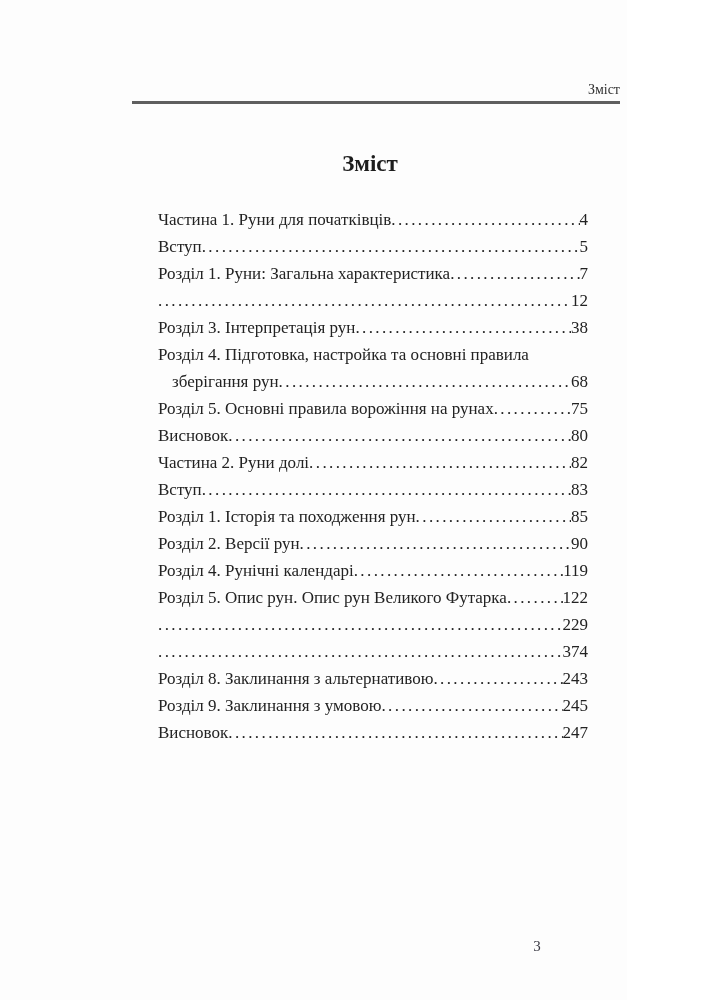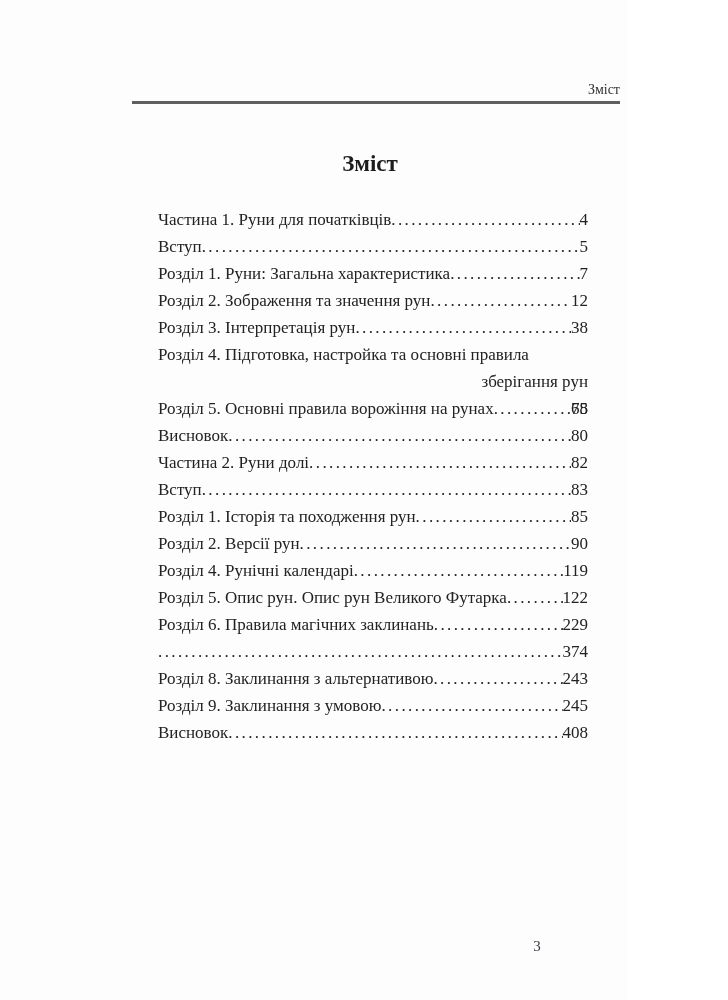--- a/index.html
+++ b/index.html
@@ -52,21 +52,21 @@
     top: 206px;
     width: 430px;
     font-size: 17px;
     line-height: 27px;
   }
   .toc-line {
     display: flex;
     align-items: flex-end;
     height: 27px;
   }
-  .toc-line.indent { padding-left: 14px; flex-direction: column; }
+  .toc-line.indent { padding-left: 14px; }
   .entry-text {
     flex: 0 0 auto;
     white-space: nowrap;
   }
   .leader {
     flex: 1 1 auto;
     min-width: 0;
     overflow: hidden;
     white-space: nowrap;
   }
@@ -109,21 +109,20 @@
     <span class="entry-text">Вступ</span>
     <span class="leader"></span>
     <span class="page-num">5</span>
   </div>
       <div class="toc-line">
     <span class="entry-text">Розділ 1. Руни: Загальна характеристика</span>
     <span class="leader"></span>
     <span class="page-num">7</span>
   </div>
       <div class="toc-line">
-    <span class="entry-text">Розділ 2. Зображення та значення рун</span>
     <span class="leader"></span>
     <span class="page-num">12</span>
   </div>
       <div class="toc-line">
     <span class="entry-text">Розділ 3. Інтерпретація рун</span>
     <span class="leader"></span>
     <span class="page-num">38</span>
   </div>
       <div class="toc-line">
     <span class="entry-text">Розділ 4. Підготовка, настройка та основні правила</span>
@@ -168,40 +167,39 @@
     <span class="entry-text">Розділ 4. Рунічні календарі</span>
     <span class="leader"></span>
     <span class="page-num">119</span>
   </div>
       <div class="toc-line">
     <span class="entry-text">Розділ 5. Опис рун. Опис рун Великого Футарка</span>
     <span class="leader"></span>
     <span class="page-num">122</span>
   </div>
       <div class="toc-line">
-    <span class="entry-text">Розділ 6. Правила магічних заклинань</span>
     <span class="leader"></span>
     <span class="page-num">229</span>
   </div>
       <div class="toc-line">
     <span class="leader"></span>
     <span class="page-num">374</span>
   </div>
       <div class="toc-line">
     <span class="entry-text">Розділ 8. Заклинання з альтернативою</span>
     <span class="leader"></span>
     <span class="page-num">243</span>
   </div>
       <div class="toc-line">
     <span class="entry-text">Розділ 9. Заклинання з умовою</span>
     <span class="leader"></span>
     <span class="page-num">245</span>
   </div>
       <div class="toc-line">
     <span class="entry-text">Висновок</span>
     <span class="leader"></span>
-    <span class="page-num">408</span>
+    <span class="page-num">247</span>
   </div>
     </div>
 
   <div class="folio">3</div>
 
 </div>
 
 </body></html>

